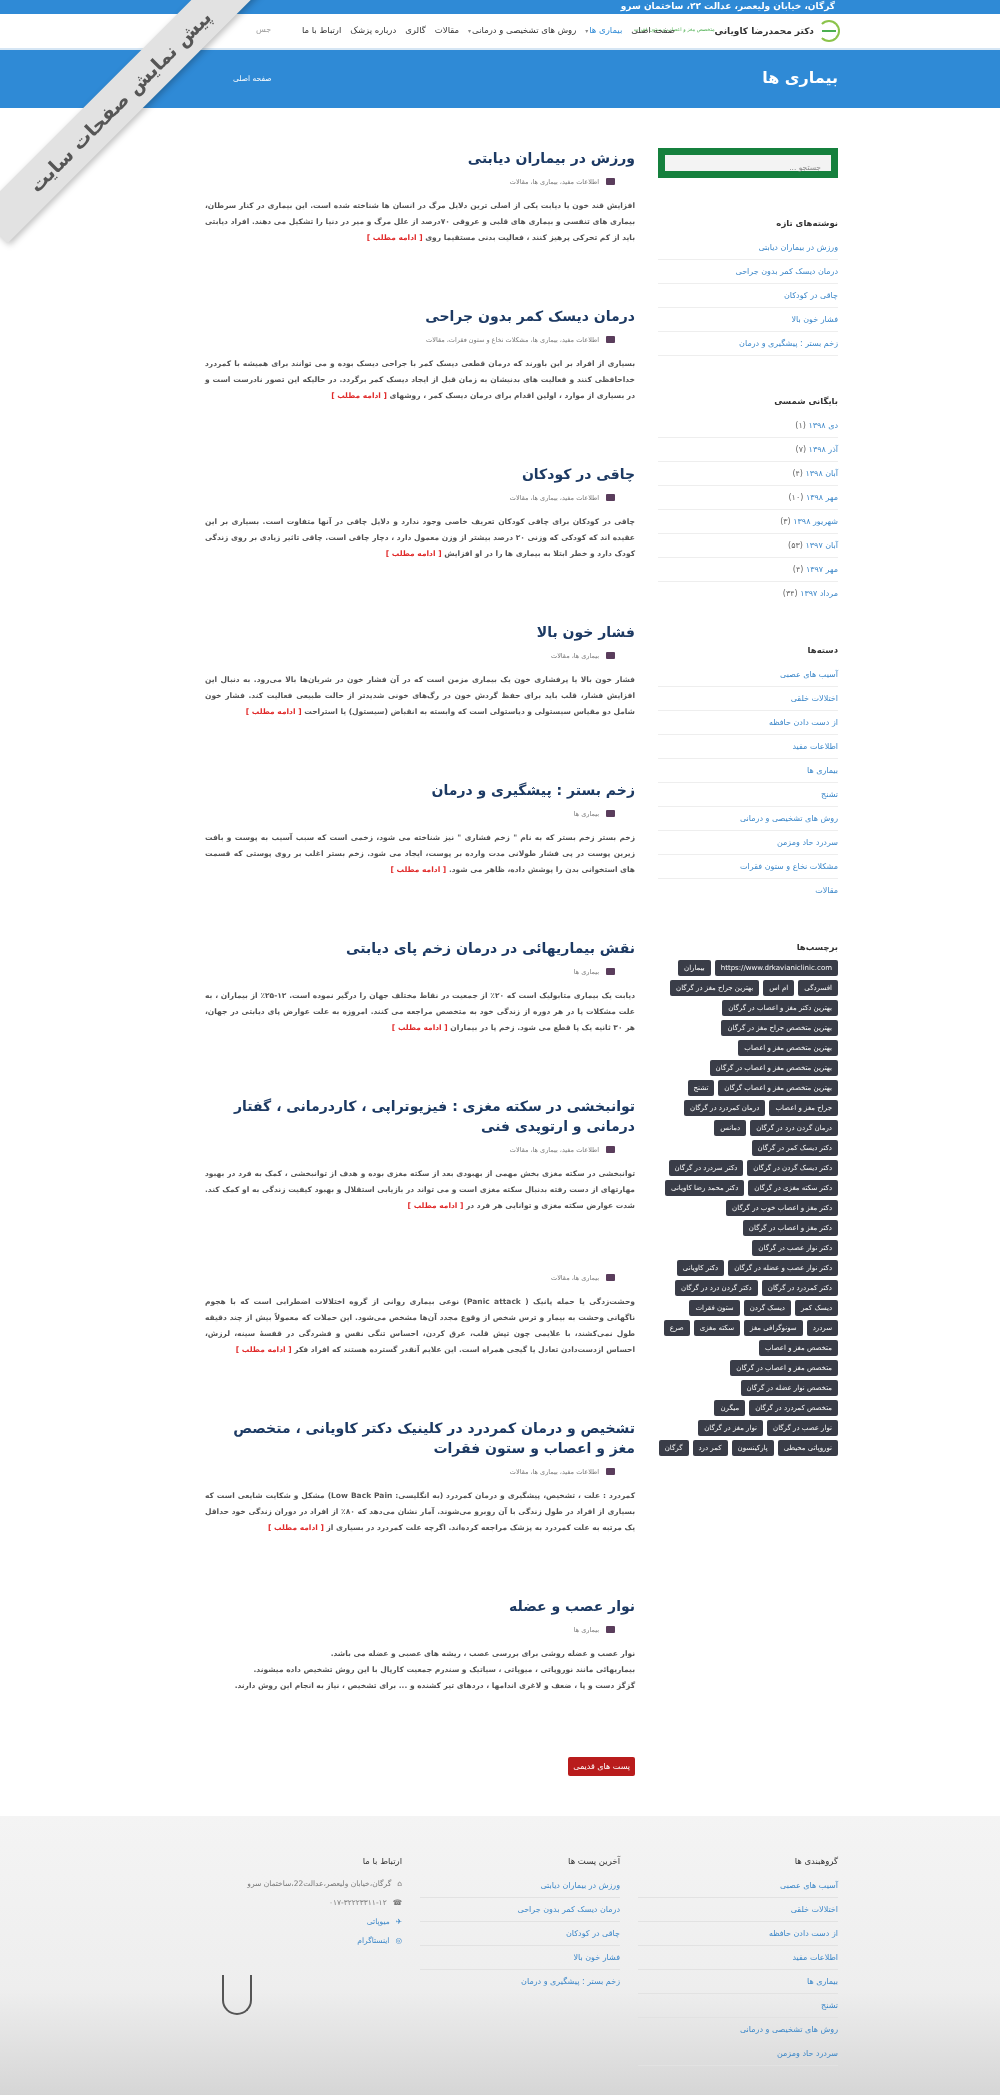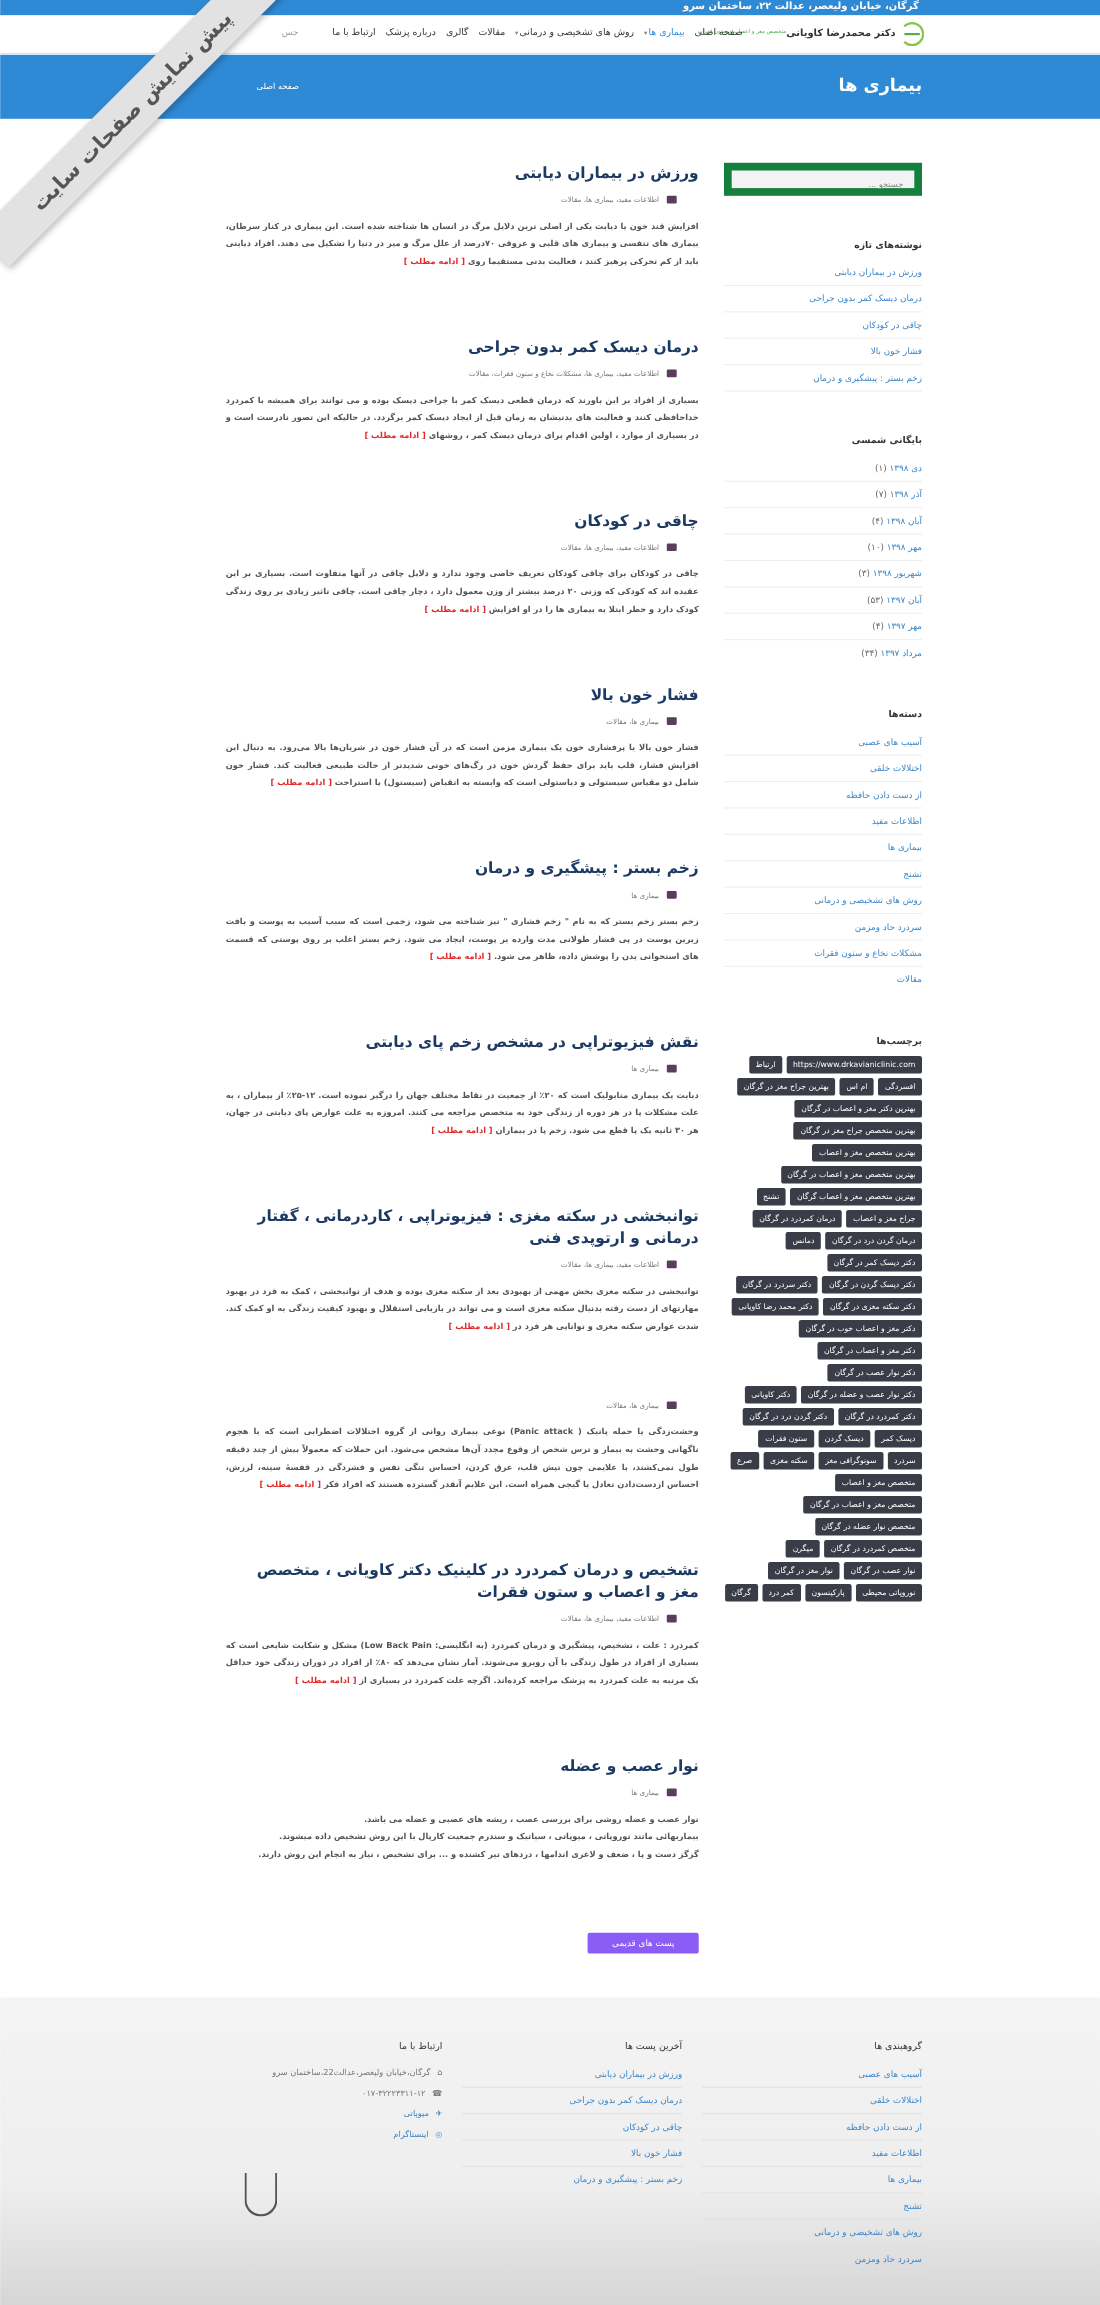--- a/index.html
+++ b/index.html
@@ -38,21 +38,21 @@
   .sidebar { width: 180px; margin-right: 162px; }
   .main { width: 430px; margin-right: 23px; }
 
   
   .post { margin-bottom: 60px; }
   .post h2 { font-size: 14px; color: #1d3a63; font-weight: bold; line-height: 20px; }
   .post .meta { font-size: 6.5px; color: #777; margin: 10px 20px 0 0; display: flex; gap: 7px; }
   .folder { width: 9px; height: 7px; background: #5a3d5c; border-radius: 1px; display: inline-block; }
   .post p { font-size: 7.5px; line-height: 16px; margin-top: 12px; text-align: justify; color: #555; font-weight: bold; }
   .more { color: #e02a2a; }
-  .older { display: inline-block; background: #8b5cf6; color: #fff; font-size: 8px; padding: 5px 22px; border-radius: 2px; margin-top: -10px; margin-bottom: 40px; }
+  .older { display: inline-block; background: #b91c1c; color: #fff; font-size: 8px; padding: 5px 5px; border-radius: 2px; margin-top: -10px; margin-bottom: 40px; }
 
   
   .search { background: #f3f3f3; height: 26px; font-size: 7.5px; color: #888; padding: 8px 10px; border: 7px solid #15803d; }
   .w-title { font-size: 8.5px; color: #333; margin: 40px 0 8px; }
   .w-list .w-item { font-size: 8px; color: #3a86c8; padding: 7px 0 7px; border-bottom: 1px solid #eee; }
   .w-list .w-item .cnt { color: #666; }
   .tags { display: flex; flex-wrap: wrap; gap: 4px; margin-top: 8px; }
   .tag { background: #3a3d48; color: #fff; font-size: 7px; padding: 4px 6px; border-radius: 2px; white-space: nowrap; }
 
   
@@ -135,21 +135,21 @@
       <div class="w-item">تشنج</div>
       <div class="w-item">روش های تشخیصی و درمانی</div>
       <div class="w-item">سردرد حاد ومزمن</div>
       <div class="w-item">مشکلات نخاع و ستون فقرات</div>
       <div class="w-item" style="border-bottom:none">مقالات</div>
     </div>
 
     <h3 class="w-title">برچسب‌ها</h3>
     <div class="tags" id="tag-cloud">
         <a class="tag">https://www.drkavianiclinic.com</a>
-        <a class="tag">ارتباط</a>
+        <a class="tag">بیماران</a>
         <a class="tag">افسردگی</a>
         <a class="tag">ام اس</a>
         <a class="tag">بهترین جراح مغز در گرگان</a>
         <a class="tag">بهترین دکتر مغز و اعصاب در گرگان</a>
         <a class="tag">بهترین متخصص جراح مغز در گرگان</a>
         <a class="tag">بهترین متخصص مغز و اعصاب</a>
         <a class="tag">بهترین متخصص مغز و اعصاب در گرگان</a>
         <a class="tag">بهترین متخصص مغز و اعصاب گرگان</a>
         <a class="tag">تشنج</a>
         <a class="tag">جراح مغز و اعصاب</a>
@@ -224,21 +224,21 @@
     </article>
     <article class="post">
       <h2>زخم بستر : پیشگیری و درمان</h2>
       <div class="meta">
           <span class="folder"></span>
           <span>بیماری ها</span>
         </div>
       <p><span>زخم بستر   زخم بستر که به نام " زخم فشاری " نیز شناخته می شود، زخمی است که سبب آسیب به پوست و بافت زیرین پوست در پی فشار طولانی مدت وارده بر پوست، ایجاد می شود. زخم بستر اغلب بر روی پوستی که قسمت های استخوانی بدن را پوشش داده، ظاهر می شود.</span> <a class="more">[ ادامه مطلب ]</a></p>
     </article>
     <article class="post">
-      <h2>نقش فیزیوتراپی در مشخص زخم پای دیابتی</h2>
+      <h2>نقش بیماریهائی در درمان زخم پای دیابتی</h2>
       <div class="meta">
           <span class="folder"></span>
           <span>بیماری ها</span>
         </div>
       <p><span>دیابت یک بیماری متابولیک است که ۲۰٪ از جمعیت در نقاط مختلف جهان را درگیر نموده است. ۱۲-۲۵٪ از بیماران ، به علت مشکلات پا در هر دوره از زندگی خود به متخصص مراجعه می کنند. امروزه به علت عوارض پای دیابتی در جهان، هر ۳۰ ثانیه یک پا قطع می شود. زخم پا در بیماران</span> <a class="more">[ ادامه مطلب ]</a></p>
     </article>
     <article class="post">
       <h2>توانبخشی در سکته مغزی : فیزیوتراپی ، کاردرمانی ، گفتار درمانی و ارتوپدی فنی</h2>
       <div class="meta">
           <span class="folder"></span>

